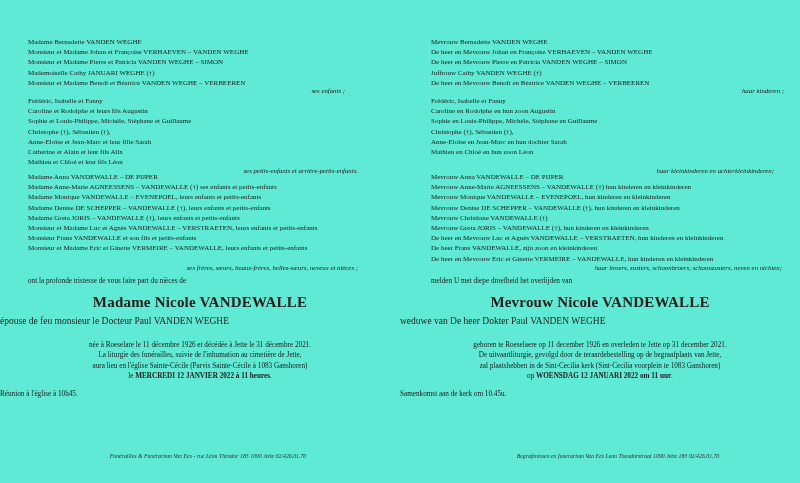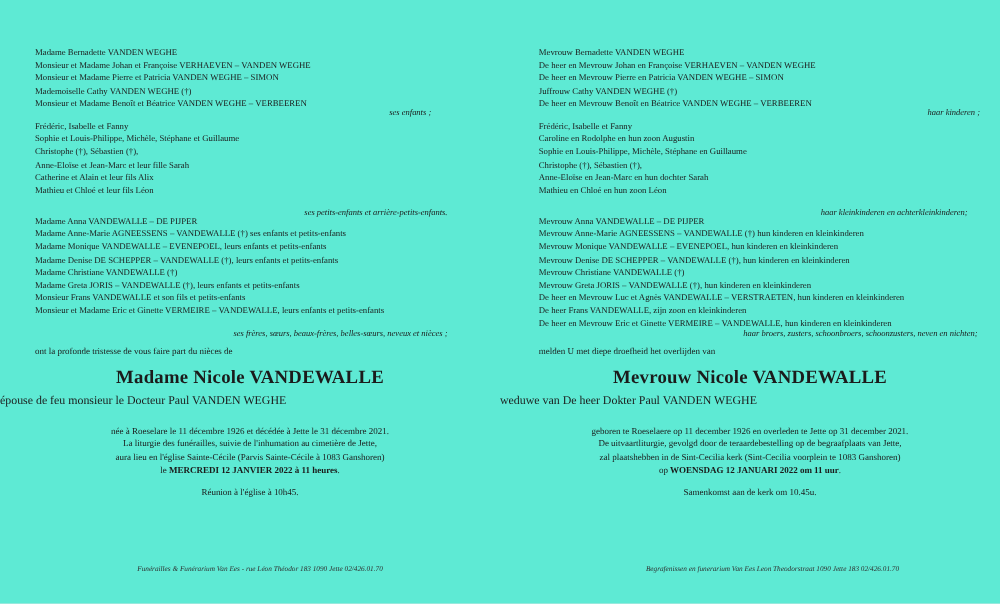--- a/index.html
+++ b/index.html
@@ -18,56 +18,57 @@
   #col-right .block { left:31px; }
 
   .relation { position:absolute; font-size:6.8px; font-style:italic; line-height:9px; text-align:right; }
 
   .announce { position:absolute; left:28px; font-size:7.2px; }
   #col-right .announce { left:31px; }
 
   .title    { position:absolute; left:0; right:0; text-align:center; font-size:15px; font-weight:bold; letter-spacing:0.2px; }
   .subtitle { position:absolute; left:0; right:0; text-align:left; font-size:9.5px; }
   .details  { position:absolute; left:0; right:0; text-align:center; font-size:7.2px; line-height:10.3px; }
-  .meeting  { position:absolute; left:0; right:0; text-align:center; font-size:7.2px; }
+  .meeting  { position:absolute; left:0; right:0; text-align:left; font-size:7.2px; }
   .footer   { position:absolute; text-align:center; font-size:5.8px; font-style:italic; color:#2e2e2e; white-space:nowrap; }
 </style>
 </head>
 <body>
 
 <div class="page">
 
   <div class="column" id="col-left">
 
     <div class="block" style="top:37px">
       <div>Madame Bernadette VANDEN WEGHE</div>
       <div>Monsieur et Madame Johan et Françoise VERHAEVEN – VANDEN WEGHE</div>
       <div>Monsieur et Madame Pierre et Patricia VANDEN WEGHE – SIMON</div>
-      <div>Mademoiselle Cathy VANDEN WEGHE (†)</div>
+      <div>Mademoiselle Cathy JANUARI WEGHE (†)</div>
       <div>Monsieur et Madame Benoît et Béatrice VANDEN WEGHE – VERBEEREN</div>
     </div>
     <div class="relation" style="top:86px; right:55px; left:100px">ses enfants ;</div>
 
     <div class="block" style="top:96px">
       <div>Frédéric, Isabelle et Fanny</div>
+      <div>Caroline et Rodolphe et leurs fils Augustin</div>
       <div>Sophie et Louis-Philippe, Michèle, Stéphane et Guillaume</div>
       <div>Christophe (†), Sébastien (†),</div>
       <div>Anne-Eloïse et Jean-Marc et leur fille Sarah</div>
       <div>Catherine et Alain et leur fils Alix</div>
       <div>Mathieu et Chloé et leur fils Léon</div>
     </div>
     <div class="relation" style="top:166px; right:42px; left:100px">ses petits-enfants et arrière-petits-enfants.</div>
 
     <div class="block" style="top:172px">
       <div>Madame Anna VANDEWALLE – DE PIJPER</div>
       <div>Madame Anne-Marie AGNEESSENS – VANDEWALLE (†) ses enfants et petits-enfants</div>
       <div>Madame Monique VANDEWALLE – EVENEPOEL, leurs enfants et petits-enfants</div>
       <div>Madame Denise DE SCHEPPER – VANDEWALLE (†), leurs enfants et petits-enfants</div>
-      <div>Madame Christiane VANDEWALLE (†)</div>
       <div>Madame Greta JORIS – VANDEWALLE (†), leurs enfants et petits-enfants</div>
+      <div>Monsieur et Madame Luc et Agnès VANDEWALLE – VERSTRAETEN, leurs enfants et petits-enfants</div>
       <div>Monsieur Frans VANDEWALLE et son fils et petits-enfants</div>
       <div>Monsieur et Madame Eric et Ginette VERMEIRE – VANDEWALLE, leurs enfants et petits-enfants</div>
     </div>
     <div class="relation" style="top:263px; right:42px; left:100px">ses frères, sœurs, beaux-frères, belles-sœurs, neveux et nièces ;</div>
 
     <div class="announce" style="top:277px">ont la profonde tristesse de vous faire part du nièces de</div>
 
     <div class="title" style="top:294px">Madame Nicole VANDEWALLE</div>
     <div class="subtitle" style="top:316px">épouse de feu monsieur le Docteur Paul VANDEN WEGHE</div>
 

